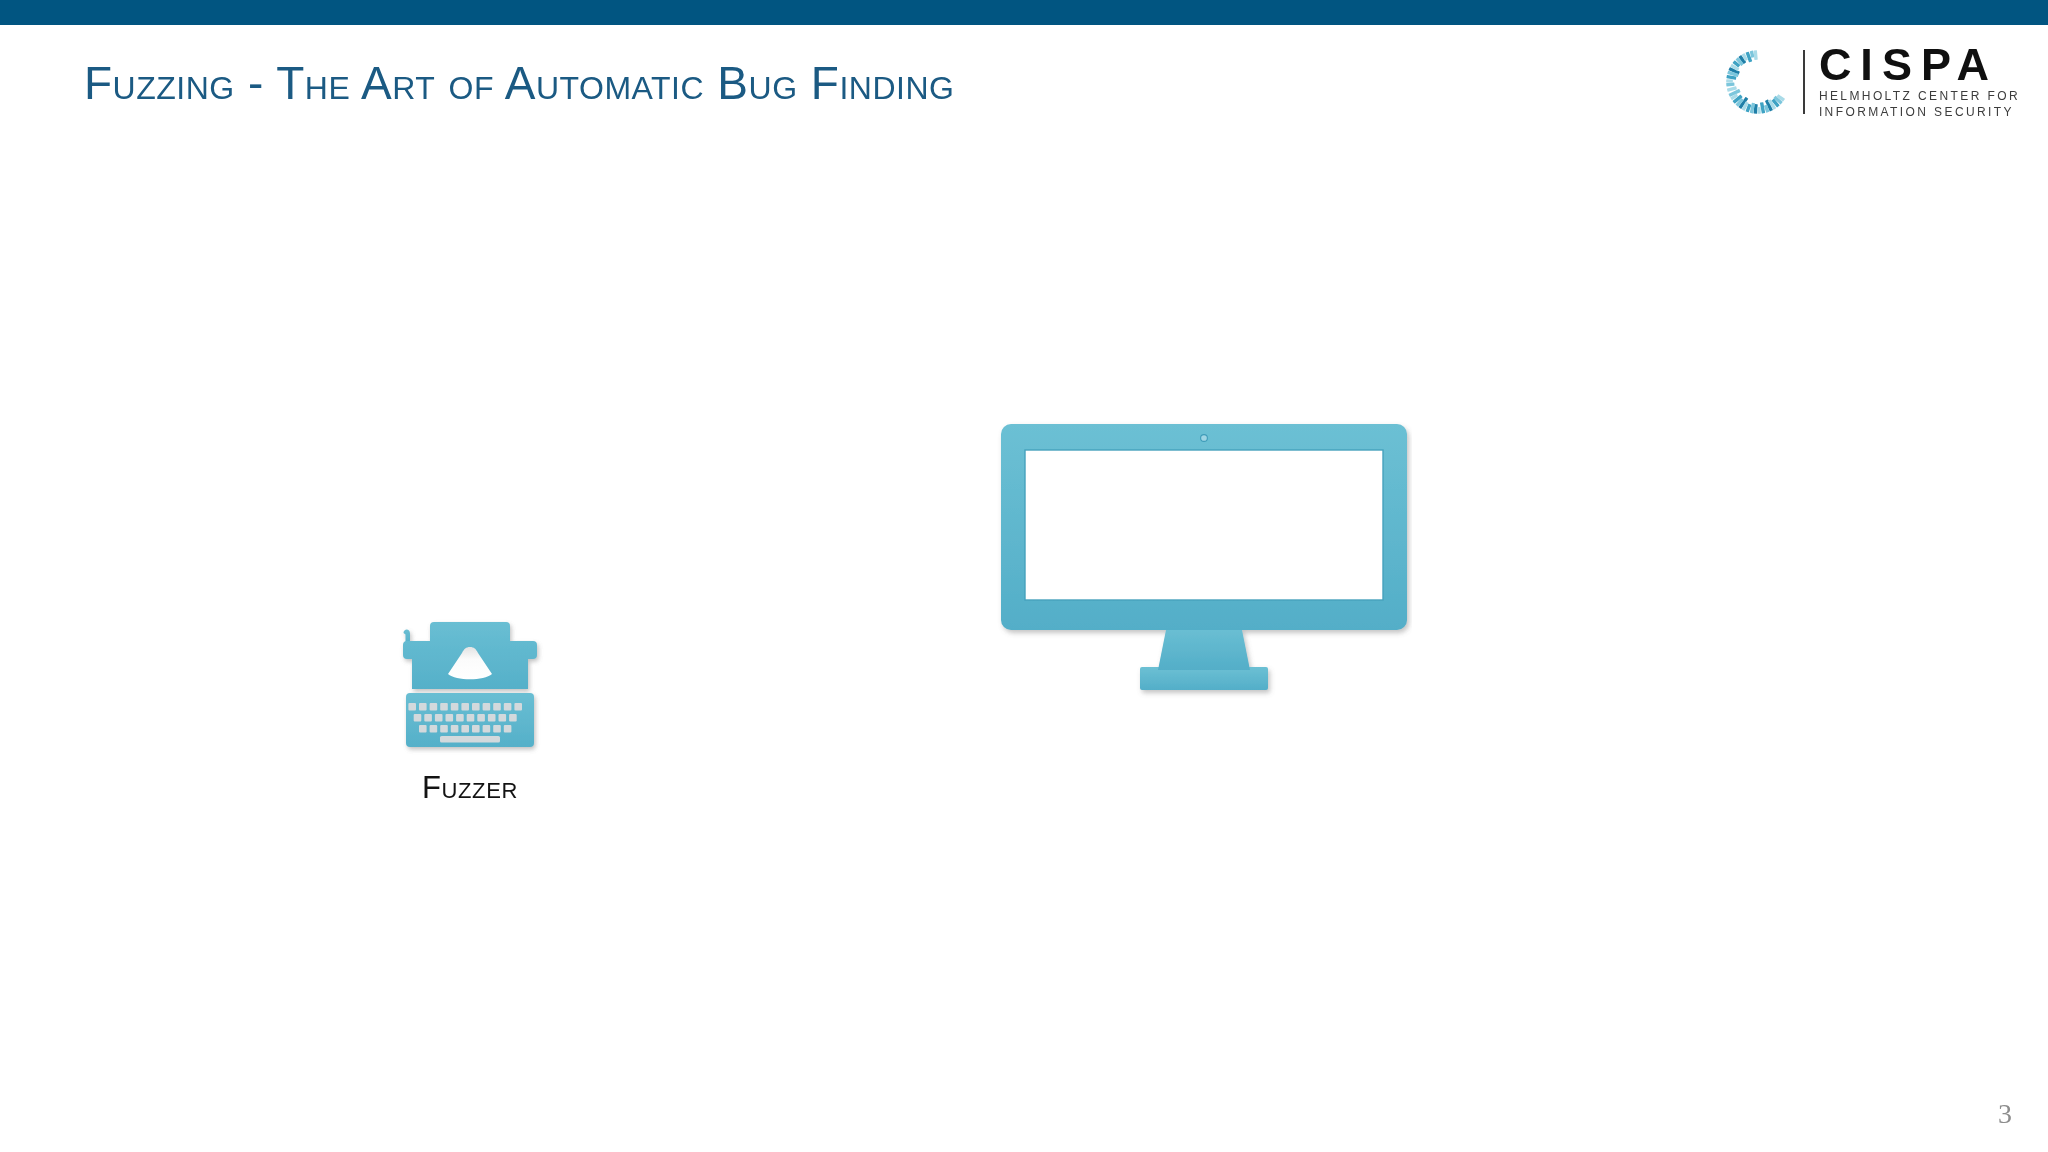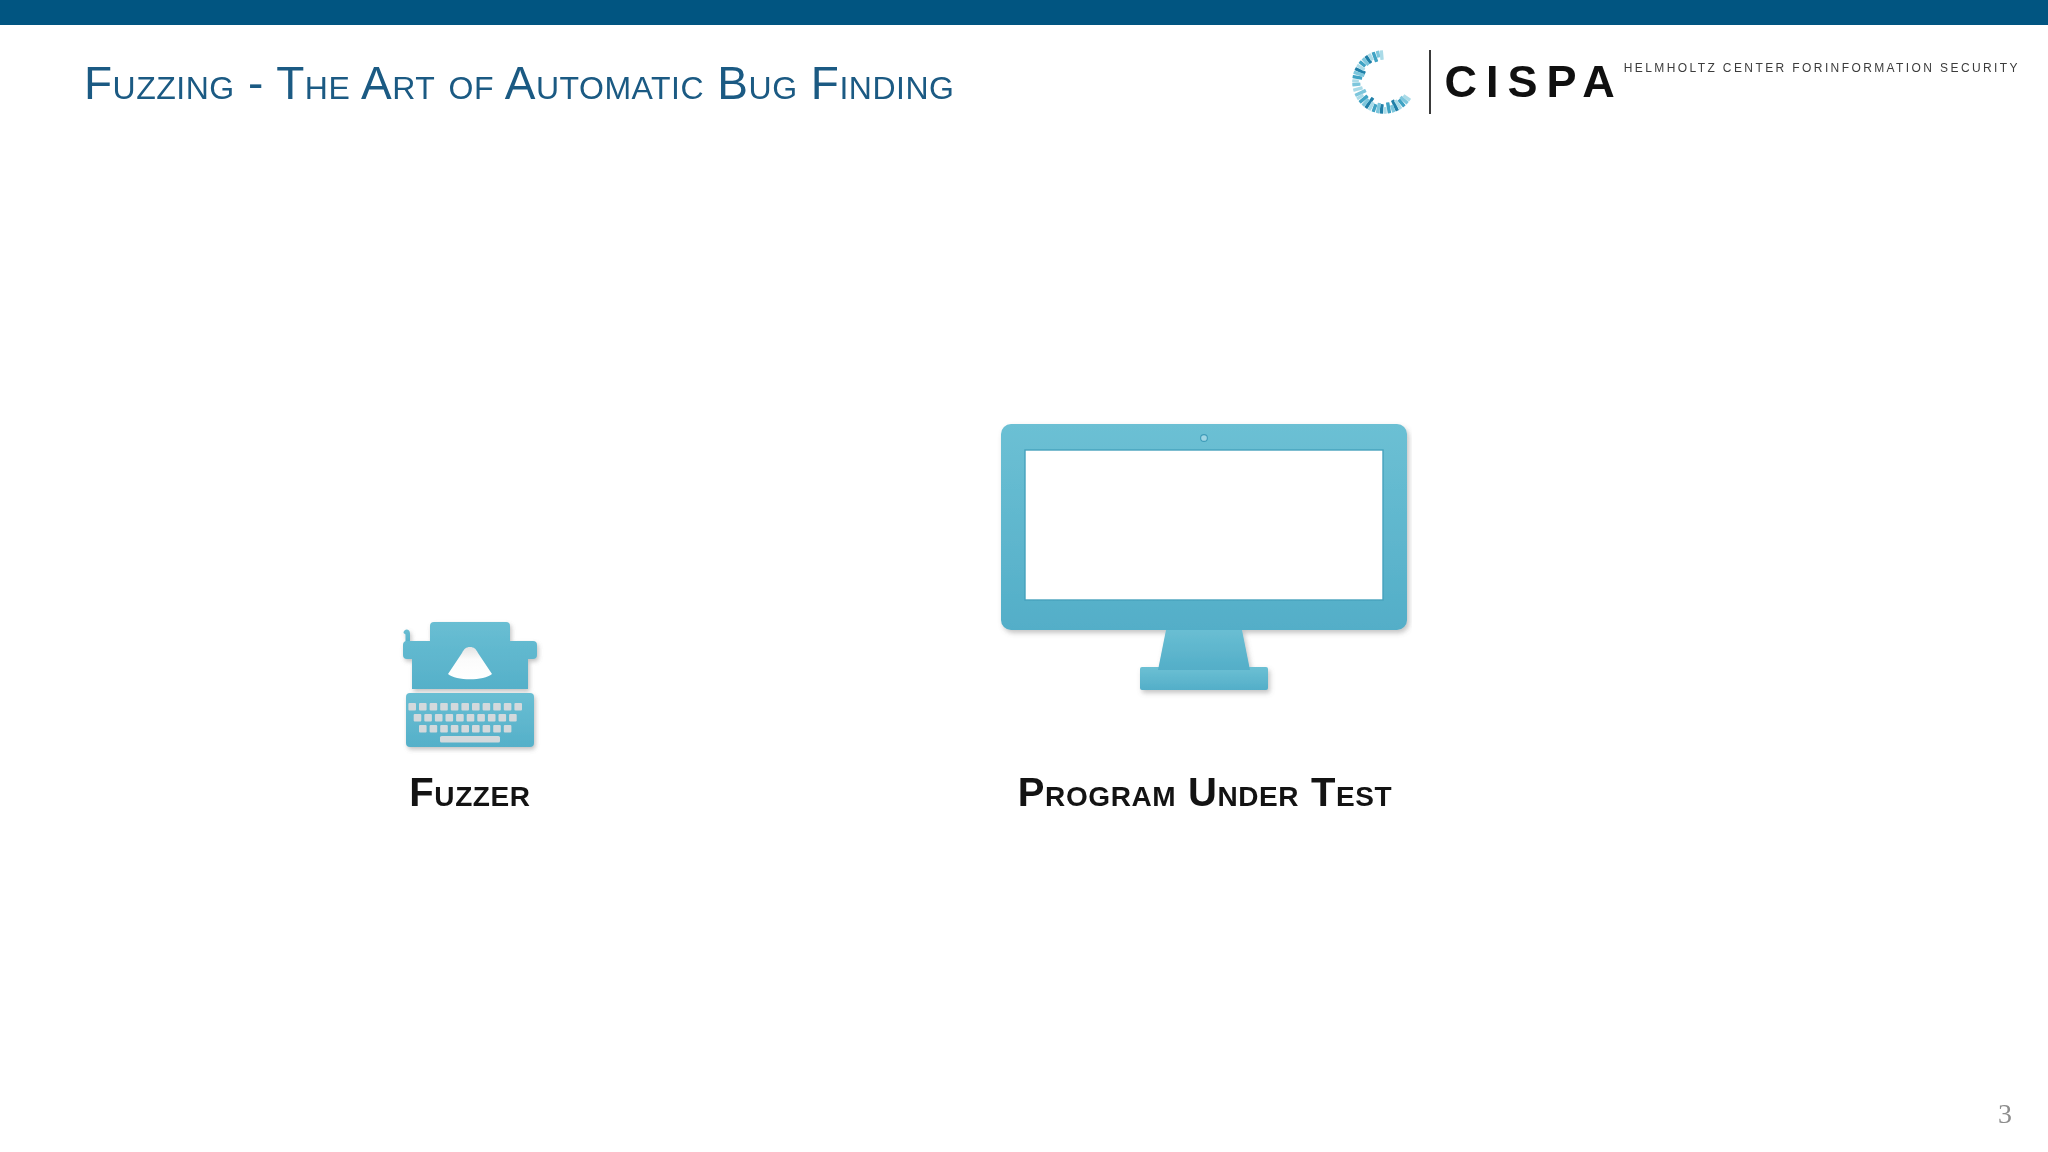--- a/index.html
+++ b/index.html
@@ -54,20 +54,21 @@
   }
   #logo-divider {
     width: 2px;
     height: 64px;
     background: #3a3a3a;
     margin: 0 14px 0 8px;
     flex: 0 0 auto;
   }
   #logo-text {
     display: flex;
+    flex-direction: column;
     justify-content: center;
   }
   #logo-wordmark {
     font-size: 45px;
     font-weight: 700;
     letter-spacing: 9px;
     color: #101010;
     line-height: 0.98;
   }
   .logo-tagline-line {
@@ -81,22 +82,22 @@
   #stage {
     position: absolute;
     left: 0;
     top: 0;
     width: 2048px;
     height: 1152px;
   }
 
   .figure-caption {
     position: absolute;
-    font-size: 40px;
-    font-weight: 700;
+    font-size: 31px;
+    font-weight: 400;
     font-variant: small-caps;
     letter-spacing: 0.6px;
     color: #131313;
     white-space: nowrap;
     text-align: center;
   }
 
   
   #fuzzer-figure {
     position: absolute;
@@ -291,16 +292,15 @@
       <path d="M171,205 L245,205 L254,250 L162,250 Z" fill="url(#mon-body)"></path>
 
       <rect x="5" y="4" width="406" height="206" rx="10" fill="url(#mon-body)"></rect>
 
       <rect x="29" y="30" width="358" height="150" fill="#ffffff" stroke="#46a2bd" stroke-width="1.4"></rect>
 
       <circle cx="208" cy="18" r="3.4" fill="#9fd5e4" stroke="#3f9cb9" stroke-width="1.1"></circle>
     </g>
   </svg>
 
-  <div class="figure-caption" id="put-caption">Program Under Test</div>
 </div>
 
 <div id="page-number">3</div>
 
 </body></html>

